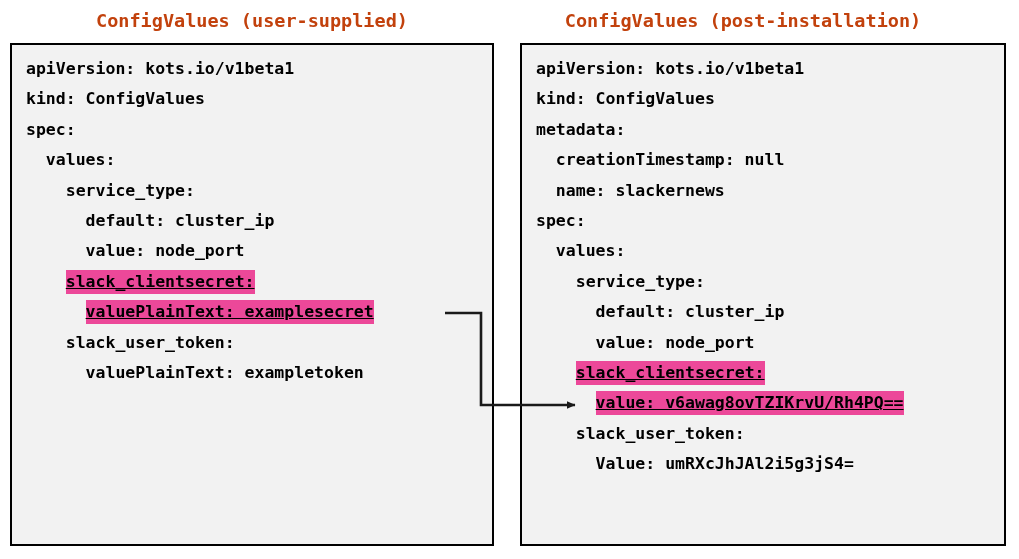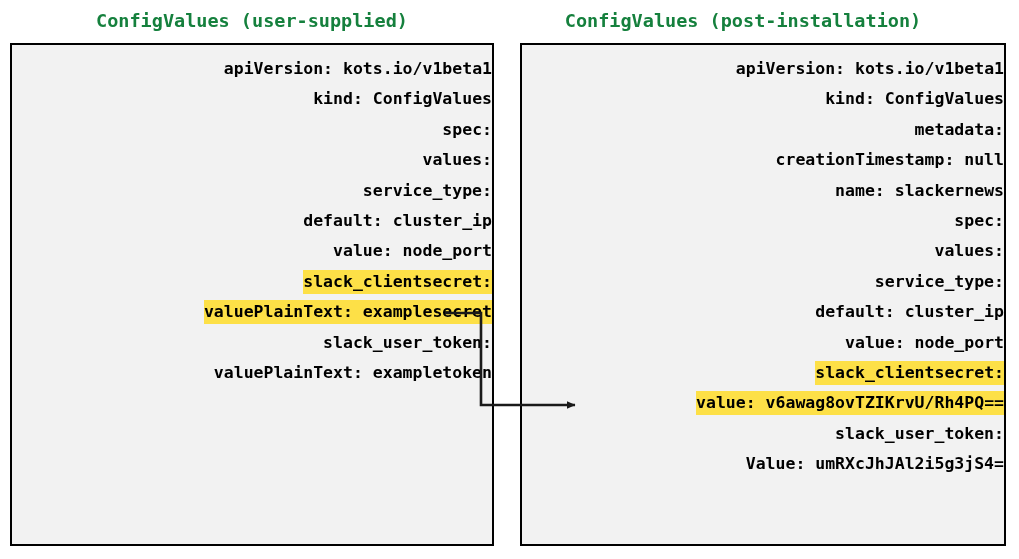--- a/index.html
+++ b/index.html
@@ -14,36 +14,35 @@
     overflow: hidden;
     font-family: "DejaVu Sans Mono", "Liberation Mono", monospace;
   }
 
   .panel-title {
     position: absolute;
     font-family: "DejaVu Sans Mono", "Liberation Mono", monospace;
     font-weight: bold;
     font-size: 18.5px;
     letter-spacing: 0px;
-    color: #15803d;
+    color: #c2410c;
     white-space: pre;
     text-align: center;
     top: 8px;
     line-height: 26px;
   }
   #title-left  { left: 10px;  width: 484px; }
   #title-right { left: 500px; width: 486px; }
 
   .panel {
     position: absolute;
     background: #F2F2F2;
     border: 2.5px solid #000000;
     box-sizing: border-box;
     overflow: hidden;
-    text-align: right;
   }
   #panel-left {
     left: 10px;
     top: 43px;
     width: 484px;
     height: 503px;
   }
   #panel-right {
     left: 520px;
     top: 43px;
@@ -66,21 +65,22 @@
   .code-line {
     height: 30.4px;
     display: block;
     white-space: pre;
   }
   .code-line > span.seg {
     white-space: pre;
     padding: 2px 0 3px 0;
   }
   .code-line > span.hl {
-    background: #fde047;
+    background: #ec4899;
+    text-decoration: underline;
   }
 
   
   #connector {
     position: absolute;
     left: 0;
     top: 0;
     width: 1019px;
     height: 559px;
     pointer-events: none;

